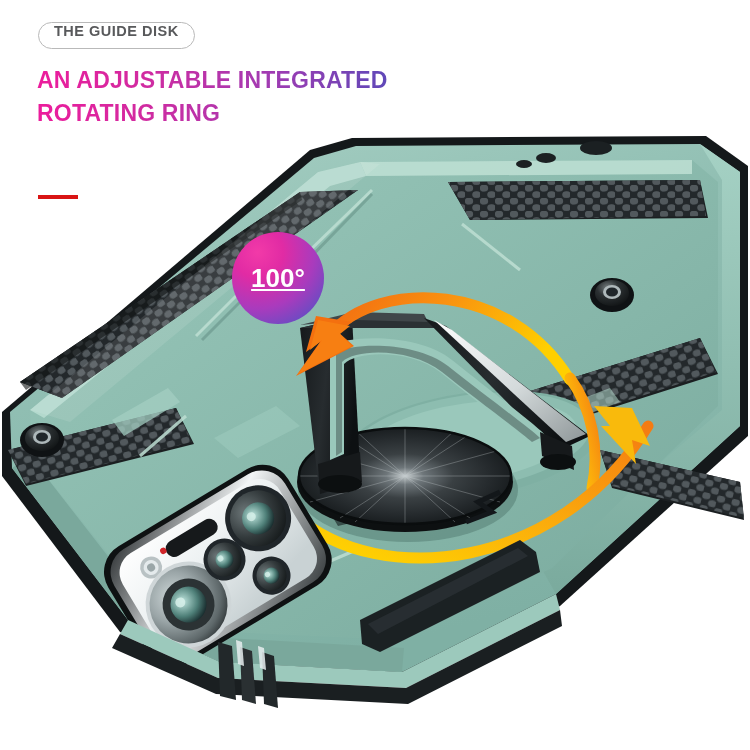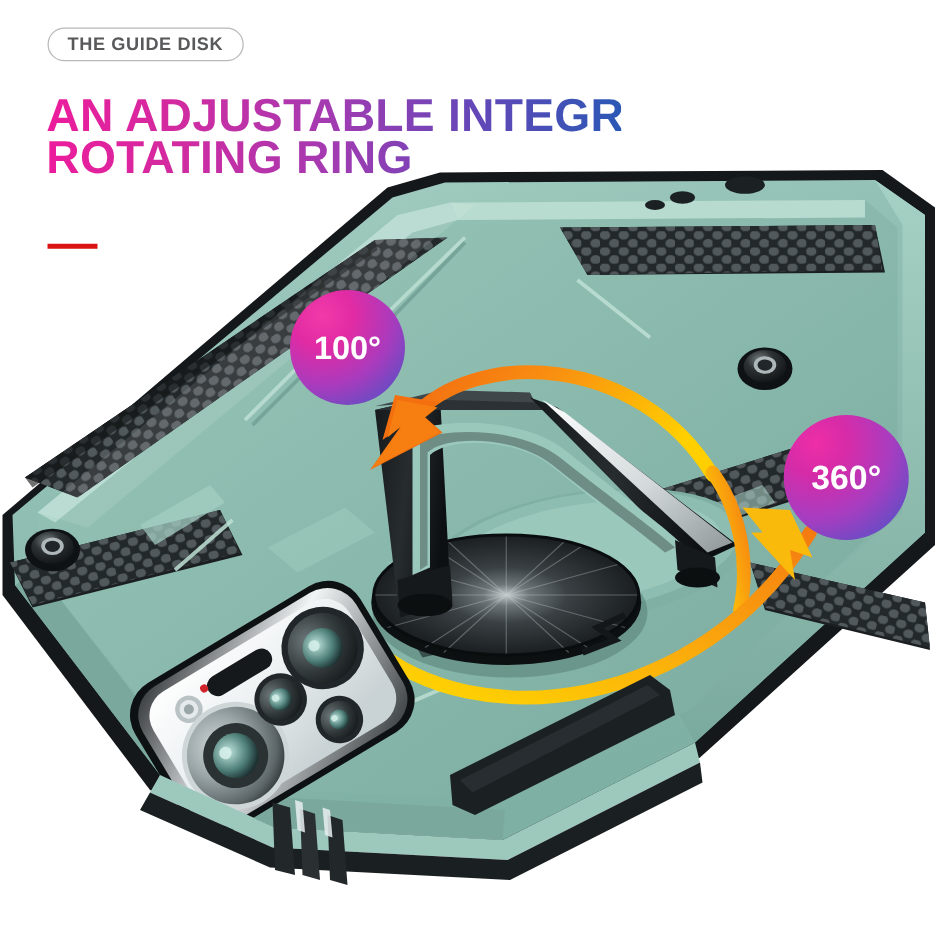--- a/index.html
+++ b/index.html
@@ -21,37 +21,37 @@
   
   .badge-pill {
     position: absolute;
     left: 38px;
     top: 22px;
     height: 27px;
     padding: 0 15px;
     border: 1.4px solid #b9b9b9;
     border-radius: 14px;
     display: flex;
-    align-items: center;
+    align-items: flex-start;
     box-sizing: border-box;
   }
   .badge-pill span {
     font-size: 14.5px;
     font-weight: bold;
     letter-spacing: 0.5px;
     color: #58595b;
     white-space: nowrap;
   }
 
   .headline {
     position: absolute;
     left: 37px;
-    top: 76px;
+    top: 64px;
     width: 640px;
-    font-size: 37px;
+    font-size: 23px;
     font-weight: bold;
     line-height: 33px;
     letter-spacing: 0.2px;
   }
   .headline .ln {
     display: block;
     white-space: nowrap;
     background-image: linear-gradient(90deg, #ec1c9c 0%, #d32aa0 22%, #a23bb2 50%, #6048b8 76%, #2b58b5 100%);
     background-size: 460px 100%;
     background-repeat: no-repeat;
@@ -85,21 +85,21 @@
   .cbadge {
     position: absolute;
     border-radius: 50%;
     display: flex;
     align-items: center;
     justify-content: center;
     color: #ffffff;
     font-weight: bold;
     box-sizing: border-box;
   }
-  .cbadge span { line-height: 1; }
+  .cbadge span { line-height: 1; text-decoration: underline; }
 
   #badge-100 {
     left: 232px;
     top: 232px;
     width: 92px;
     height: 92px;
     background: radial-gradient(circle at 28% 22%, #f23aa8 0%, #e12ba4 26%, #a93bbd 58%, #5c4fc4 88%, #4a52c6 100%);
     font-size: 26px;
   }
   #badge-360 {
@@ -488,17 +488,14 @@
     </g>
 
     <path d="M 30,290 L 318,52 L 360,42 L 380,44 L 70,302 Z" fill="#ffffff" opacity="0.10"></path>
   </svg>
   </div>
 
   <div class="cbadge" id="badge-100">
     <span>100°</span>
   </div>
 
-  <div class="cbadge" id="badge-360">
-    <span>360°</span>
-  </div>
 
 </div>
 
 </body></html>

